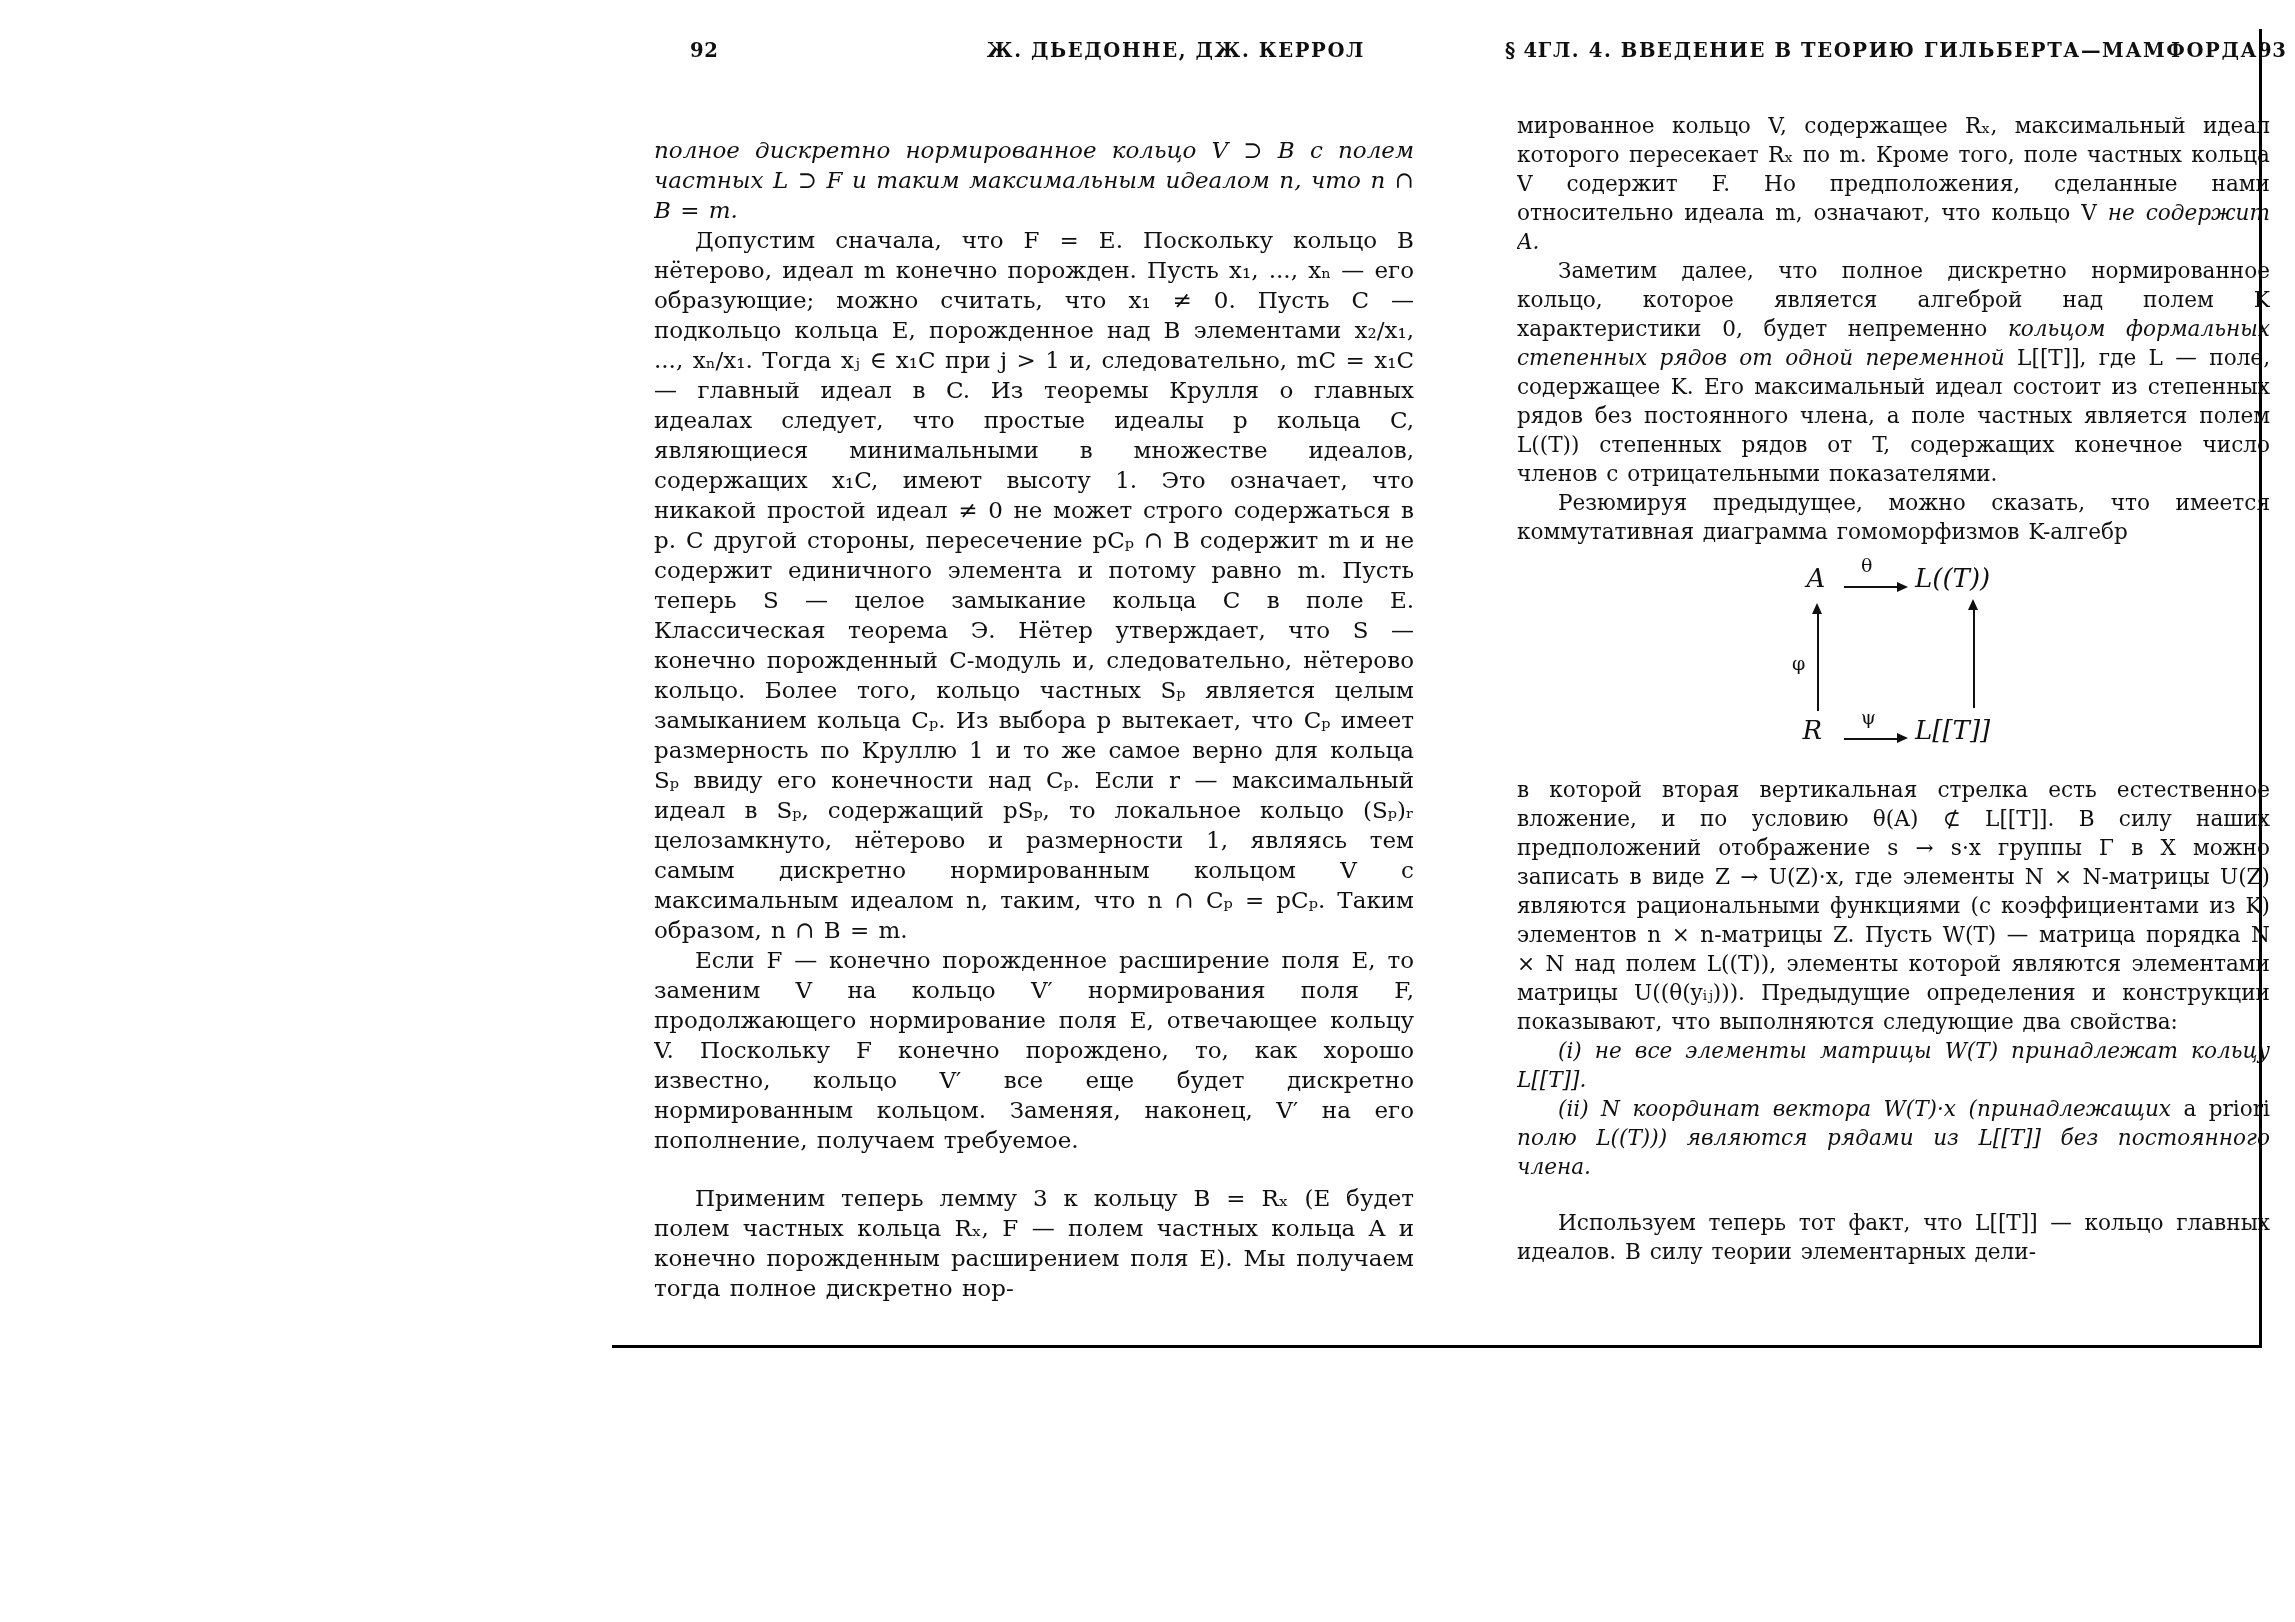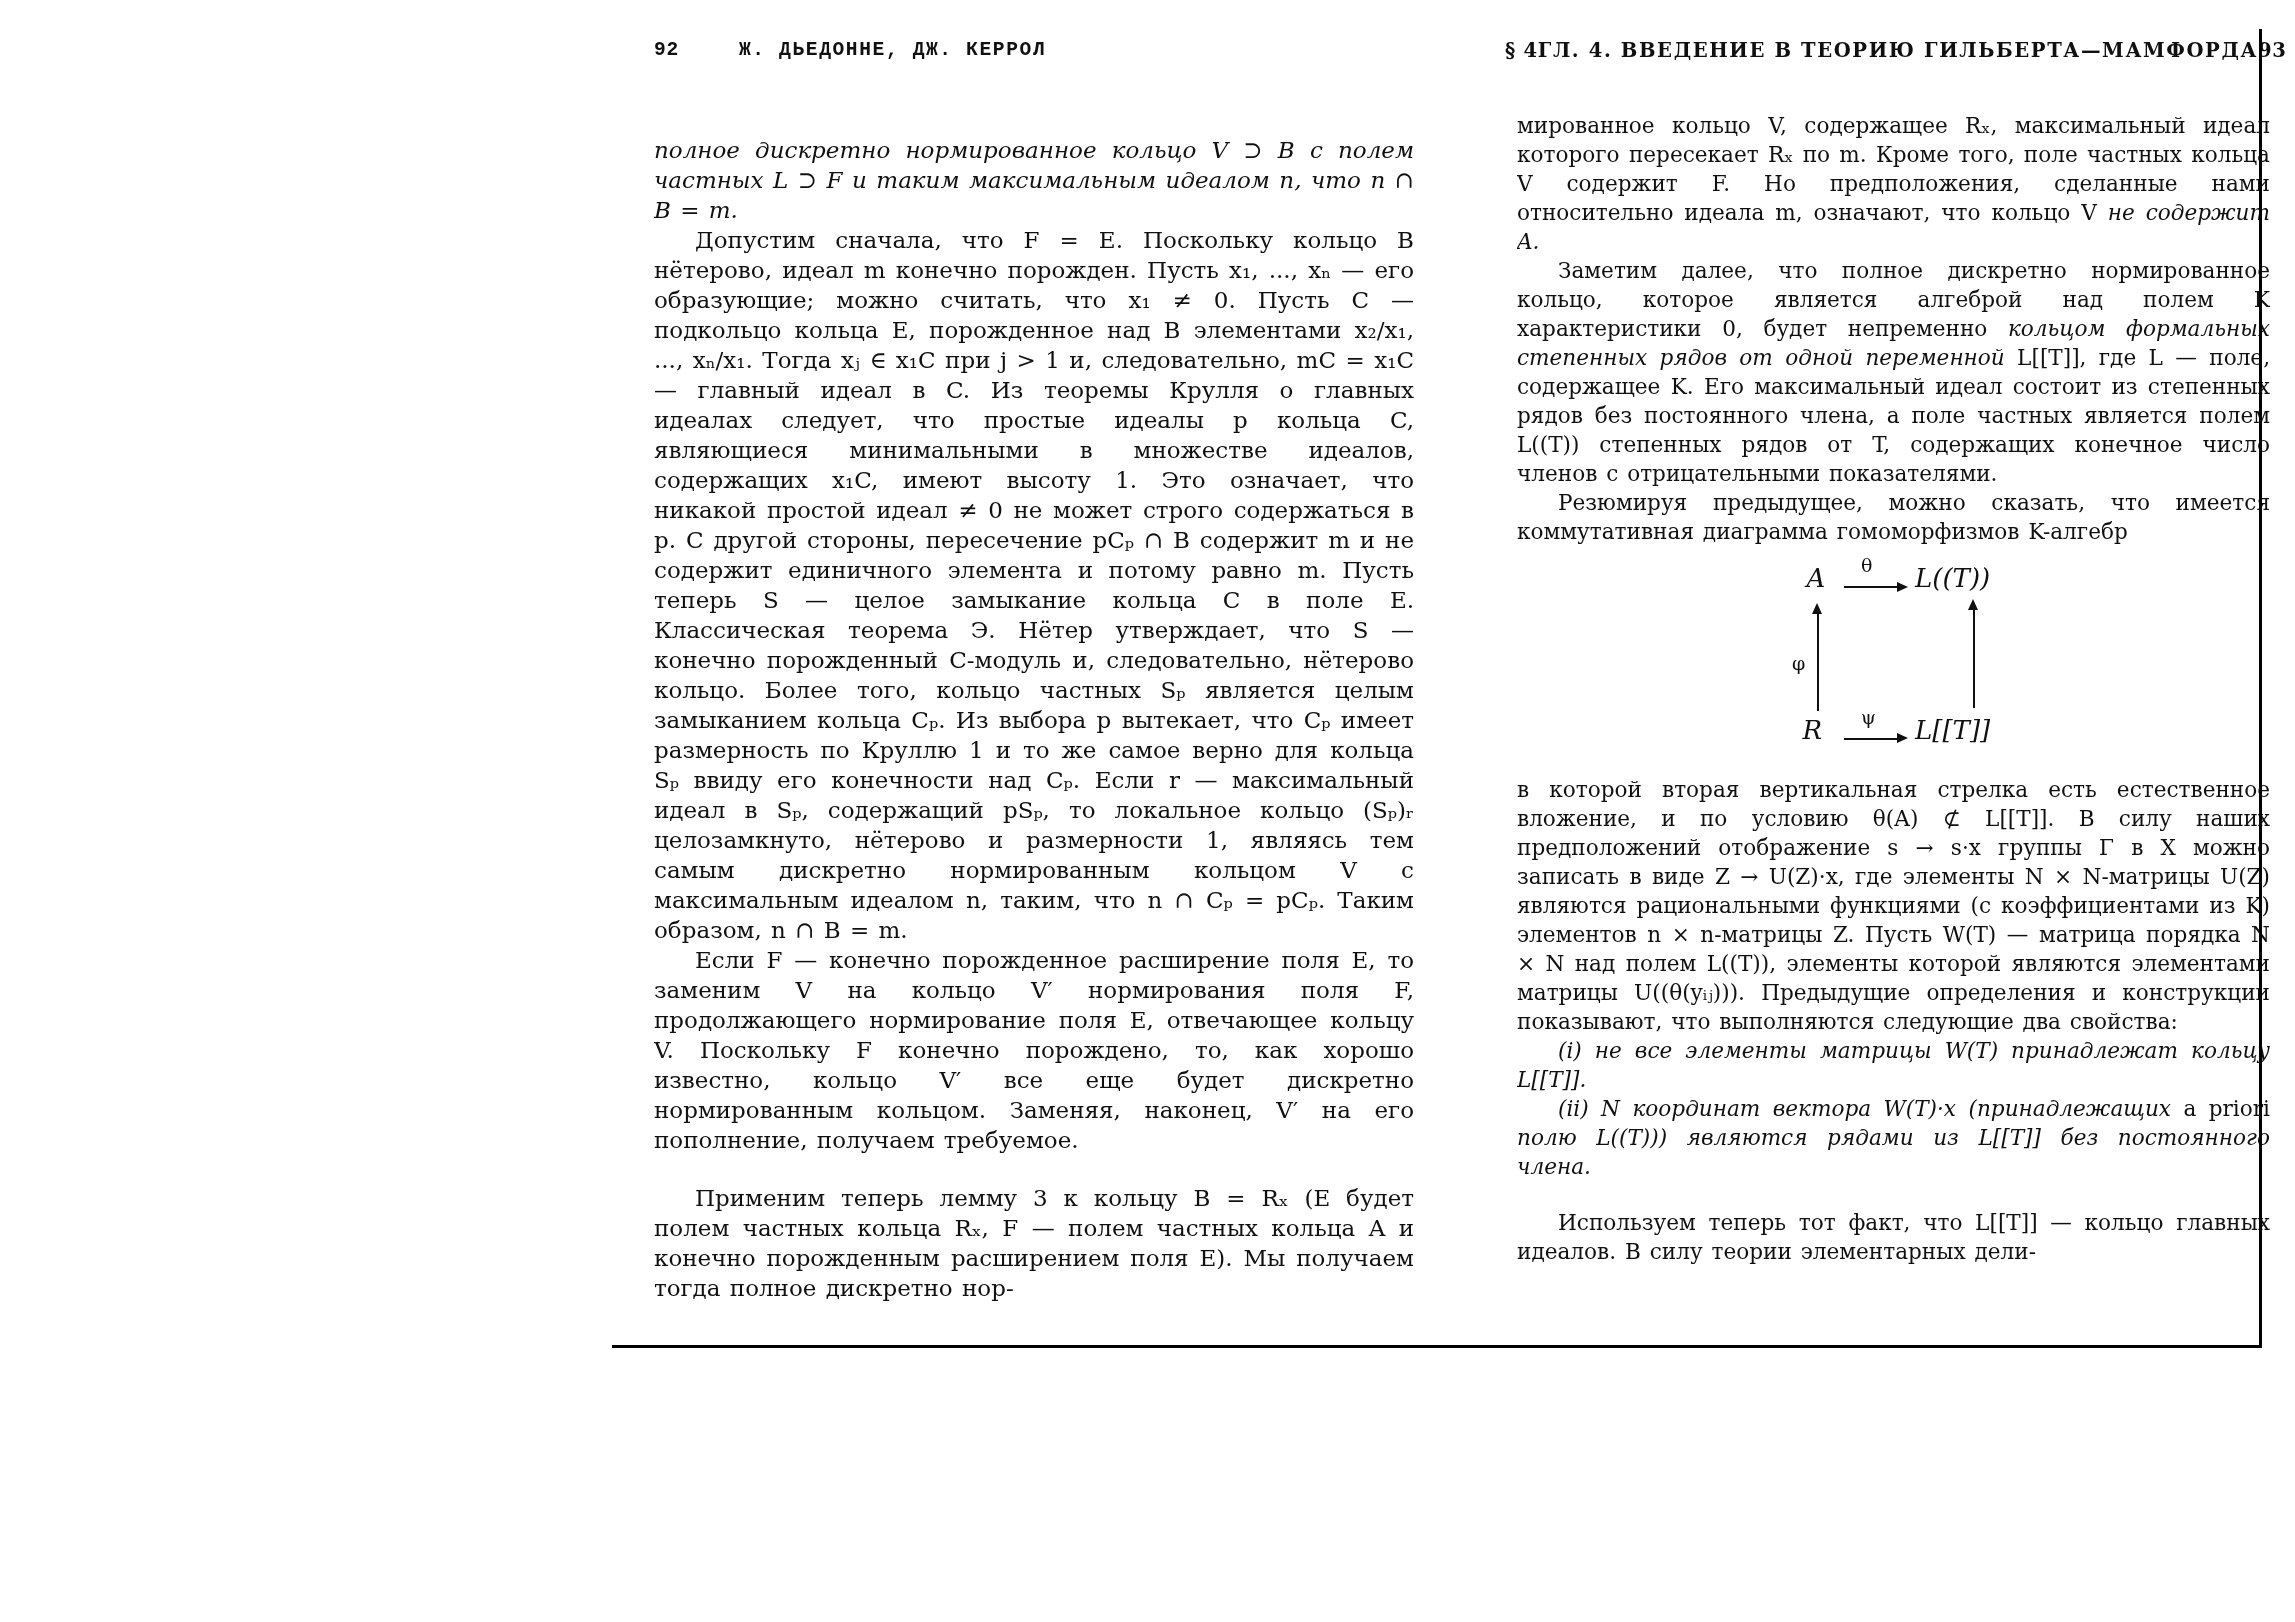--- a/index.html
+++ b/index.html
@@ -13,23 +13,23 @@
     -webkit-font-smoothing:antialiased;
   }
   
   .runhead{
     position:absolute;top:39px;
     display:flex;align-items:baseline;
     font-weight:700;font-size:19.6px;letter-spacing:1.6px;
     white-space:nowrap;
   }
   .runhead .num{letter-spacing:0.7px;font-weight:700;}
-  .rh-left{left:654px;width:760px;font-family:Liberation Mono, monospace;}
+  .rh-left{left:690px;width:760px;}
   .rh-right{left:1505px;width:753px;}
-  .rh-title{flex:1;text-align:left;}
+  .rh-title{flex:1;text-align:right;}
   .rh-slot{width:85px;}
   .rh-slot.right{text-align:right;padding-right:22px;}
   
   .col{
     position:absolute;top:111px;
     text-align:justify;
     word-spacing:2px;
   }
   .col-left{left:654px;width:760px;height:1188px;overflow:hidden;
     font-size:23px;line-height:30px;margin-top:24px;}

